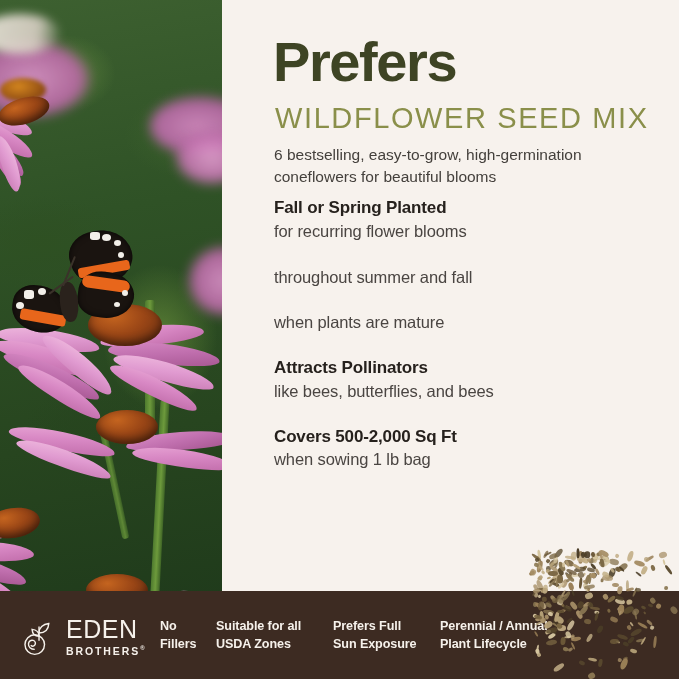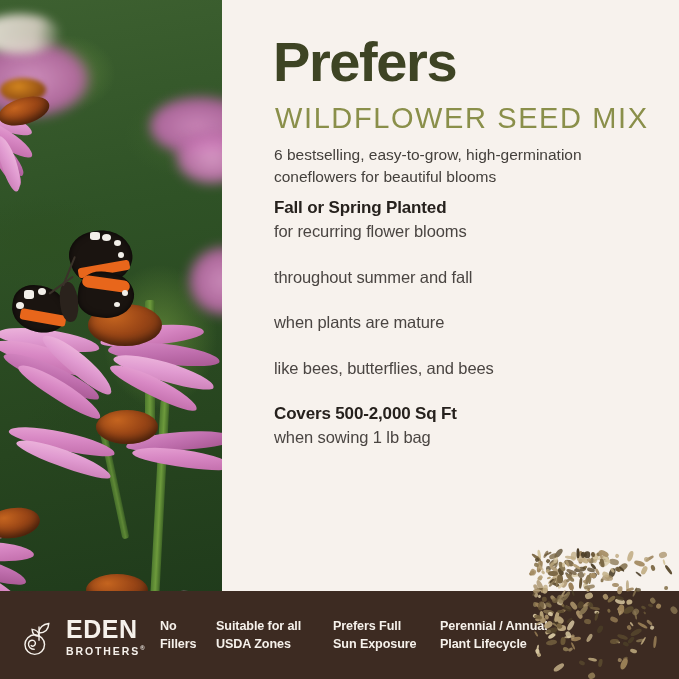--- a/index.html
+++ b/index.html
@@ -93,21 +93,21 @@
   
   #footer {
     position:absolute; left:0; right:0; bottom:0; height:88px;
     background:#3D2B22; overflow:hidden;
   }
   #torn { position:absolute; left:0; top:-14px; width:679px; height:22px; display:block; }
 
   #logo { position:absolute; left:22px; top:26px; display:flex; align-items:center; gap:9px; }
   #logo-mark { width:35px; height:38px; flex:0 0 auto; }
   #logo-words { display:flex; flex-direction:column; line-height:1; }
-  #logo-eden { font-size:25px; font-weight:700; color:#F6F1EB; letter-spacing:.5px; }
+  #logo-eden { font-size:25px; font-weight:400; color:#F6F1EB; letter-spacing:.5px; }
   #logo-brothers {
     font-size:10.5px; font-weight:700; color:#F6F1EB;
     letter-spacing:1.9px; margin-top:3px;
   }
   #logo-brothers sup { font-size:6px; vertical-align:super; }
 
   .badge {
     position:absolute; top:27px;
     font-size:12.6px; font-weight:700; color:#F6F1EB;
     line-height:1.42; letter-spacing:-.1px; white-space:pre-line;
@@ -218,20 +218,21 @@
         <div class="f-head">Fall or Spring Planted</div>
         <div class="f-sub">for recurring flower blooms</div>
       </div>
       <div class="feature">
         <div class="f-sub">throughout summer and fall</div>
       </div>
       <div class="feature">
         <div class="f-sub">when plants are mature</div>
       </div>
       <div class="feature">
+        <div class="f-head">Attracts Pollinators</div>
         <div class="f-sub">like bees, butterflies, and bees</div>
       </div>
       <div class="feature">
         <div class="f-head">Covers 500-2,000 Sq Ft</div>
         <div class="f-sub">when sowing 1 lb bag</div>
       </div>
     </div>
   </div>
 
   <div id="footer">

